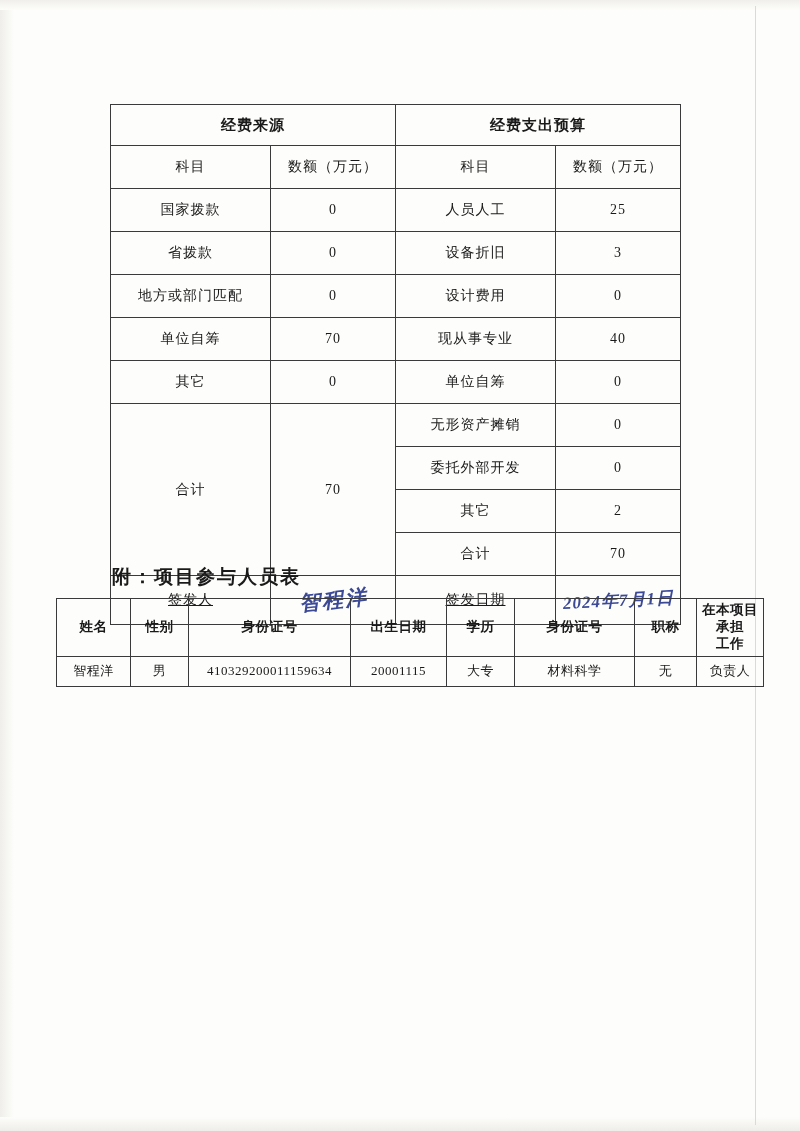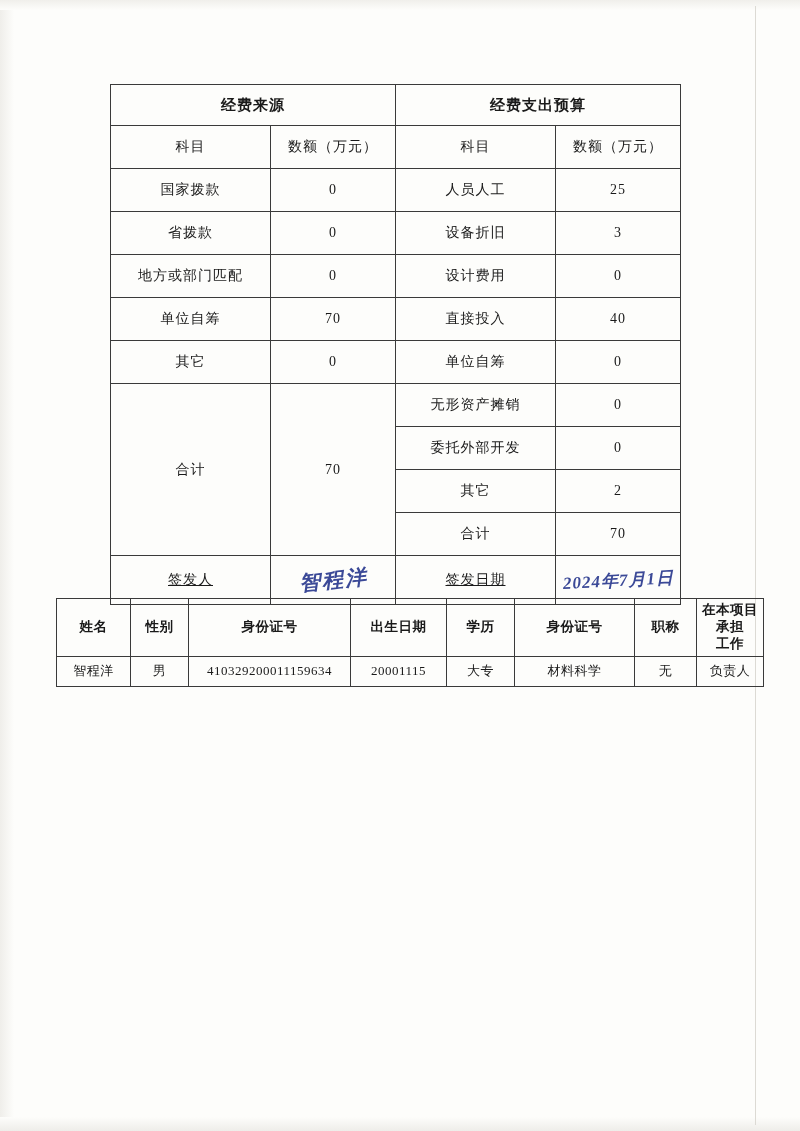--- a/index.html
+++ b/index.html
@@ -42,21 +42,21 @@
     position: absolute;
     right: 44px; top: 6px; bottom: 6px;
     width: 1px;
     background: #dcdad4;
   }
 
   
   .budget-wrap {
     position: absolute;
     left: 110px;
-    top: 84px;
+    top: 104px;
     width: 570px;
   }
   table.budget {
     border-collapse: collapse;
     width: 100%;
     table-layout: fixed;
   }
   table.budget td {
     border: 1px solid #3a3a3a;
     text-align: center;
@@ -193,21 +193,21 @@
         </tr>
         <tr>
           <td>地方或部门匹配</td>
           <td>0</td>
           <td>设计费用</td>
           <td>0</td>
         </tr>
         <tr>
           <td>单位自筹</td>
           <td>70</td>
-          <td>直接投入</td>
+          <td>现从事专业</td>
           <td>40</td>
         </tr>
         <tr>
           <td>其它</td>
           <td>0</td>
           <td>单位自筹</td>
           <td>0</td>
         </tr>
 
         <tr>
@@ -236,20 +236,21 @@
           </td>
           <td class="sig-cell">签发日期</td>
           <td class="sig-cell">
             <span class="handwriting date">2024年7月1日</span>
           </td>
         </tr>
       </tbody>
     </table>
   </div>
 
+  <div class="attach-title">附：项目参与人员表</div>
 
   <div class="people-wrap">
     <table class="people">
       <colgroup>
         <col class="p-name">
           <col class="p-sex">
           <col class="p-id">
           <col class="p-birth">
         <col class="p-edu">
           <col class="p-major">

